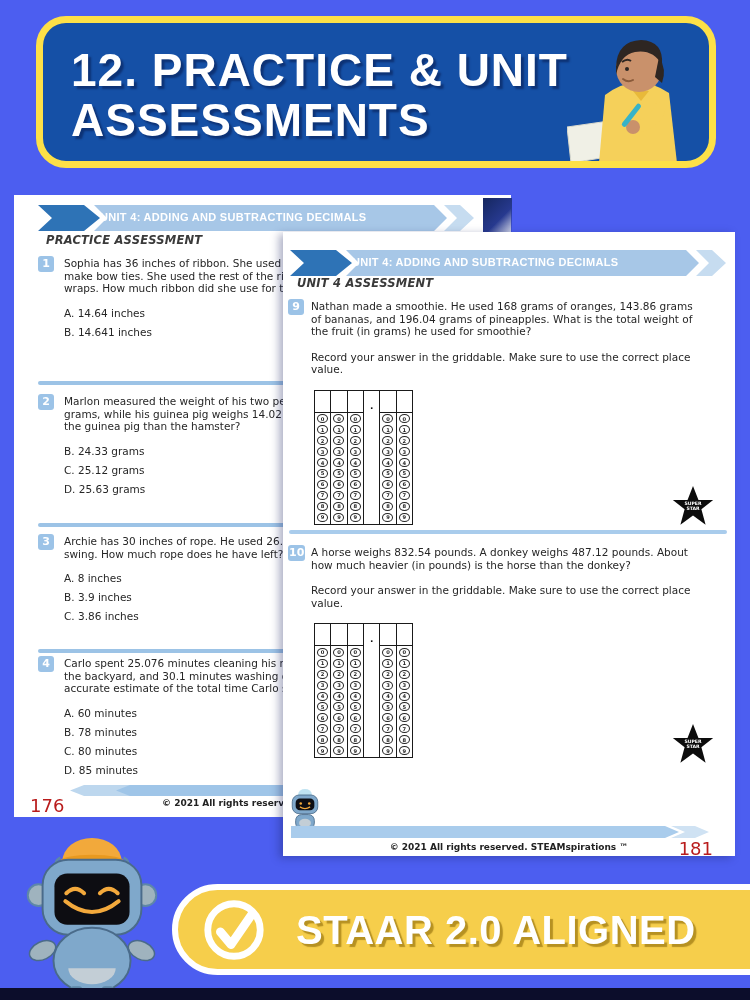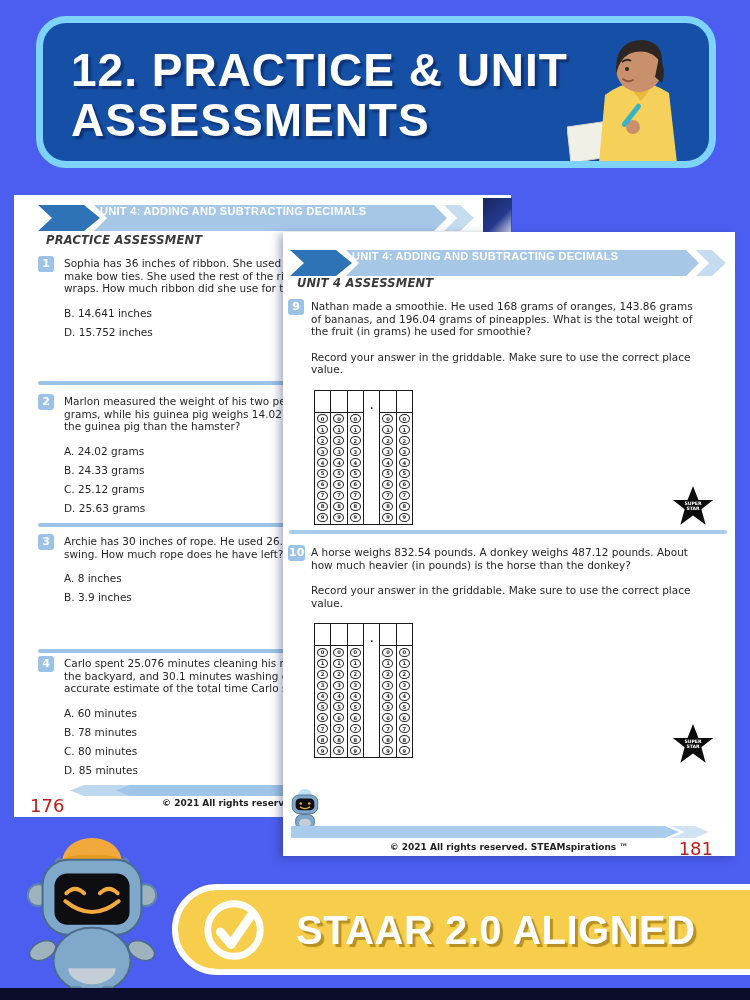--- a/index.html
+++ b/index.html
@@ -3,41 +3,41 @@
 <meta charset="utf-8">
 <style>
   html,body{margin:0;padding:0;}
   body{
     position:relative;width:750px;height:1000px;overflow:hidden;
     background:#4C5EF0;font-family:"DejaVu Sans",sans-serif;
   }
   
   .top-banner{
     position:absolute;left:36px;top:16px;width:666px;height:138px;
-    background:#1550A6;border:7px solid #7dd3fc;border-radius:30px;overflow:hidden;
+    background:#1550A6;border:7px solid #fde047;border-radius:30px;overflow:hidden;
   }
   .top-title{
     position:absolute;left:28px;top:22px;color:#fff;
     font-family:"Liberation Sans",sans-serif;font-weight:800;font-size:46px;
     line-height:50px;letter-spacing:1px;text-shadow:3px 3px 2px rgba(5,15,60,.45);
     white-space:pre-line;
   }
   .boy-illo{position:absolute;right:2px;bottom:-2px;width:140px;height:132px;}
   
   .page{position:absolute;background:#fff;overflow:hidden;}
   #left-page{left:14px;top:195px;width:497px;height:622px;z-index:1;}
   #right-page{left:283px;top:232px;width:452px;height:624px;z-index:3;box-shadow:-4px 2px 8px rgba(25,35,95,.35);}
   .corner-shadow{
     position:absolute;left:483px;top:198px;width:29px;height:40px;z-index:2;
     background:linear-gradient(135deg,#15265e 0%,#27398f 55%,rgba(76,94,240,0) 100%);
   }
   .ws-banner{position:absolute;height:26px;}
   .ws-banner svg{position:absolute;left:0;top:0;}
   .ws-banner-label{
-    position:absolute;left:64px;top:0;color:#fff;
+    position:absolute;left:64px;top:6px;color:#fff;
     font:bold 11px "Liberation Sans",sans-serif;letter-spacing:.3px;white-space:nowrap;
   }
   .section-title{
     position:absolute;font:bold italic 11.5px "DejaVu Sans",sans-serif;
     font-style:italic;color:#3a3a3a;letter-spacing:.2px;white-space:nowrap;
   }
   .q{position:absolute;}
   .badge{
     position:absolute;left:0;top:-1px;min-width:16px;height:16px;padding:0 1px;
     background:#9CC3E7;color:#fff;font:bold 11px/16px "DejaVu Sans",sans-serif;
@@ -128,47 +128,47 @@
   <div class="section-title" style="left:32px;top:38px;">PRACTICE ASSESSMENT</div>
 
   <div id="left-questions">
       <div class="q">
         <div class="badge">1</div>
         <div class="qc">
           <div class="stem">Sophia has 36 inches of ribbon. She used 21.36 inches to
 make bow ties. She used the rest of the ribbon for gift
 wraps. How much ribbon did she use for the gift wraps?</div>
           <ul class="choices">
+            <li>A. 14.64 inches</li>
             <li>B. 14.641 inches</li>
-            <li>D. 15.752 inches</li>
           </ul>
         </div>
       </div>
       <div class="q">
         <div class="badge">2</div>
         <div class="qc">
           <div class="stem">Marlon measured the weight of his two pets. His hamster weighs 38.65
 grams, while his guinea pig weighs 14.02 grams. How much lighter is
 the guinea pig than the hamster?</div>
           <ul class="choices">
-            <li>A. 24.02 grams</li>
             <li>B. 24.33 grams</li>
             <li>C. 25.12 grams</li>
             <li>D. 25.63 grams</li>
           </ul>
         </div>
       </div>
       <div class="q">
         <div class="badge">3</div>
         <div class="qc">
           <div class="stem">Archie has 30 inches of rope. He used 26.147 inches of it for a
 swing. How much rope does he have left?</div>
           <ul class="choices">
             <li>A. 8 inches</li>
             <li>B. 3.9 inches</li>
+            <li>C. 3.86 inches</li>
           </ul>
         </div>
       </div>
       <div class="q">
         <div class="badge">4</div>
         <div class="qc">
           <div class="stem">Carlo spent 25.076 minutes cleaning his room, 22.89 minutes in
 the backyard, and 30.1 minutes washing dishes. What is the most
 accurate estimate of the total time Carlo spent?</div>
           <ul class="choices">

